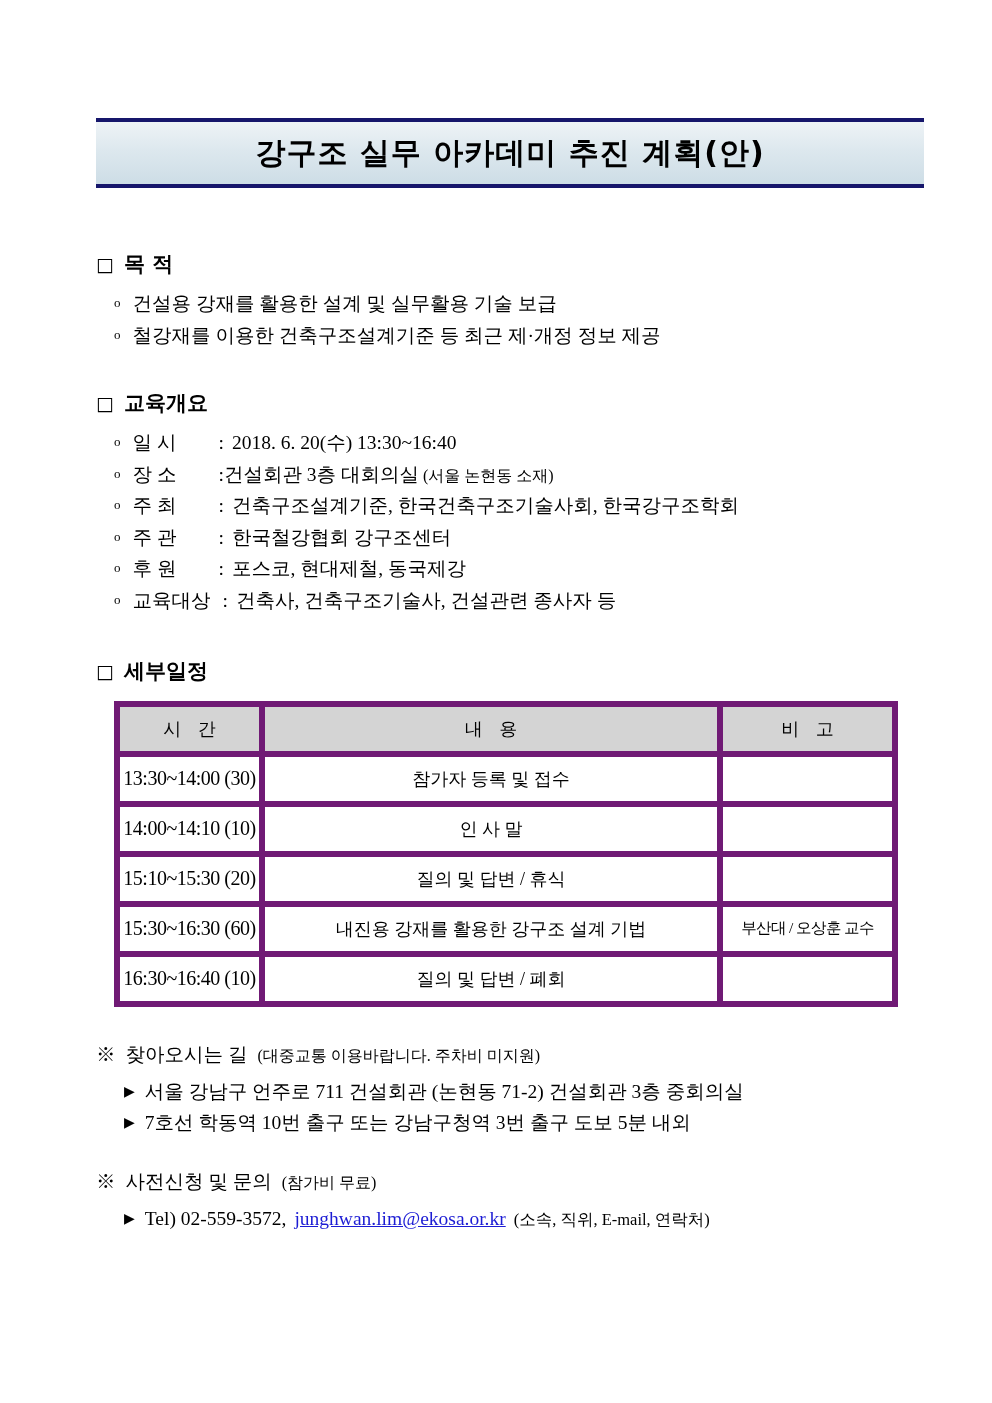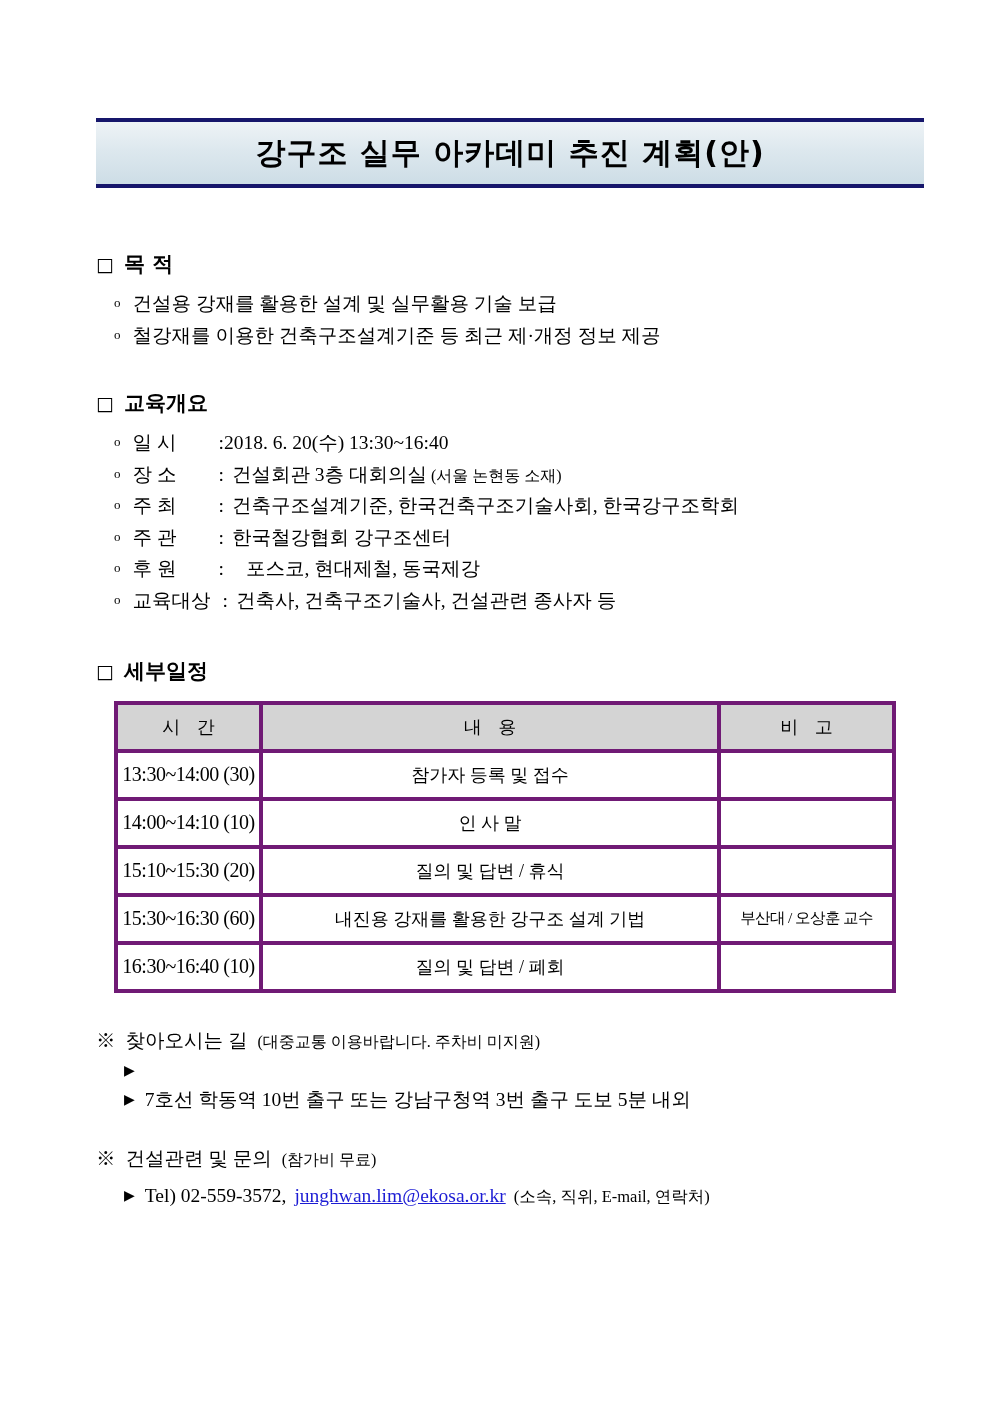--- a/index.html
+++ b/index.html
@@ -91,21 +91,21 @@
   }
 
   
   table.sched {
     border-collapse: collapse;
     margin: 16px 0 0 18px;
     width: 778px;
     table-layout: fixed;
   }
   table.sched th, table.sched td {
-    border: 4px solid #701a75;
+    border: 6px solid #701a75;
     text-align: center;
     vertical-align: middle;
     padding: 0;
     height: 44px;
   }
   table.sched thead th {
     background: #d4d4d4;
     font-size: 18px;
     font-weight: normal;
     letter-spacing: 6px;
@@ -198,46 +198,46 @@
   <div class="section" id="sec-overview">
     <div class="sec-head">
       <span class="box">□</span>
       <span>교육개요</span>
     </div>
     <ul class="bullets">
       <li>
         <span class="o">o</span>
         <span class="lbl-w">일     시</span>
         <span>:</span>
-        <span style="">2018. 6. 20(수) 13:30~16:40</span>
+        <span style="margin-left:8px">2018. 6. 20(수) 13:30~16:40</span>
       </li>
       <li>
         <span class="o">o</span>
         <span class="lbl-w">장     소</span>
         <span>:</span>
-        <span style="margin-left:8px">건설회관 3층 대회의실</span>
+        <span style="margin-left:0">건설회관 3층 대회의실</span>
         <span class="small-note" style="margin-left:4px">(서울 논현동 소재)</span>
       </li>
       <li>
         <span class="o">o</span>
         <span class="lbl-w">주     최</span>
         <span>:</span>
         <span style="margin-left:8px">건축구조설계기준, 한국건축구조기술사회, 한국강구조학회</span>
       </li>
       <li>
         <span class="o">o</span>
         <span class="lbl-w">주     관</span>
         <span>:</span>
         <span style="margin-left:8px">한국철강협회 강구조센터</span>
       </li>
       <li>
         <span class="o">o</span>
         <span class="lbl-w">후     원</span>
         <span>:</span>
-        <span style="margin-left:22px">포스코, 현대제철, 동국제강</span>
+        <span style="margin-left:8px">포스코, 현대제철, 동국제강</span>
       </li>
       <li>
         <span class="o">o</span>
         <span class="lbl-w">교육대상</span>
         <span style="margin-left:4px">:</span>
         <span style="margin-left:8px">건축사, 건축구조기술사, 건설관련 종사자 등</span>
       </li>
     </ul>
   </div>
 
@@ -292,32 +292,33 @@
 
   <div class="note-block" id="note-directions">
     <div class="note-head">
       <span>※</span>
       <span>찾아오시는 길</span>
       <span class="paren">(대중교통 이용바랍니다. 주차비 미지원)</span>
     </div>
     <ul class="arrows">
       <li>
         <span class="tri">▶</span>
+        <span>서울 강남구 언주로 711 건설회관 (논현동 71-2) 건설회관 3층 중회의실</span>
       </li>
       <li>
         <span class="tri">▶</span>
         <span>7호선 학동역 10번 출구 또는 강남구청역 3번 출구 도보 5분 내외</span>
       </li>
     </ul>
   </div>
 
   <div class="note-block" id="note-apply">
     <div class="note-head">
       <span>※</span>
-      <span>건설관련 및 문의</span>
+      <span>사전신청 및 문의</span>
       <span class="paren">(참가비 무료)</span>
     </div>
     <ul class="arrows">
       <li>
         <span class="tri">▶</span>
         <span>Tel) 02-559-3572,</span>
         <a class="mail" href="#" style="margin-left:8px">junghwan.lim@ekosa.or.kr</a>
         <span class="paren-sm" style="margin-left:8px">(소속, 직위, E-mail, 연락처)</span>
       </li>
     </ul>

